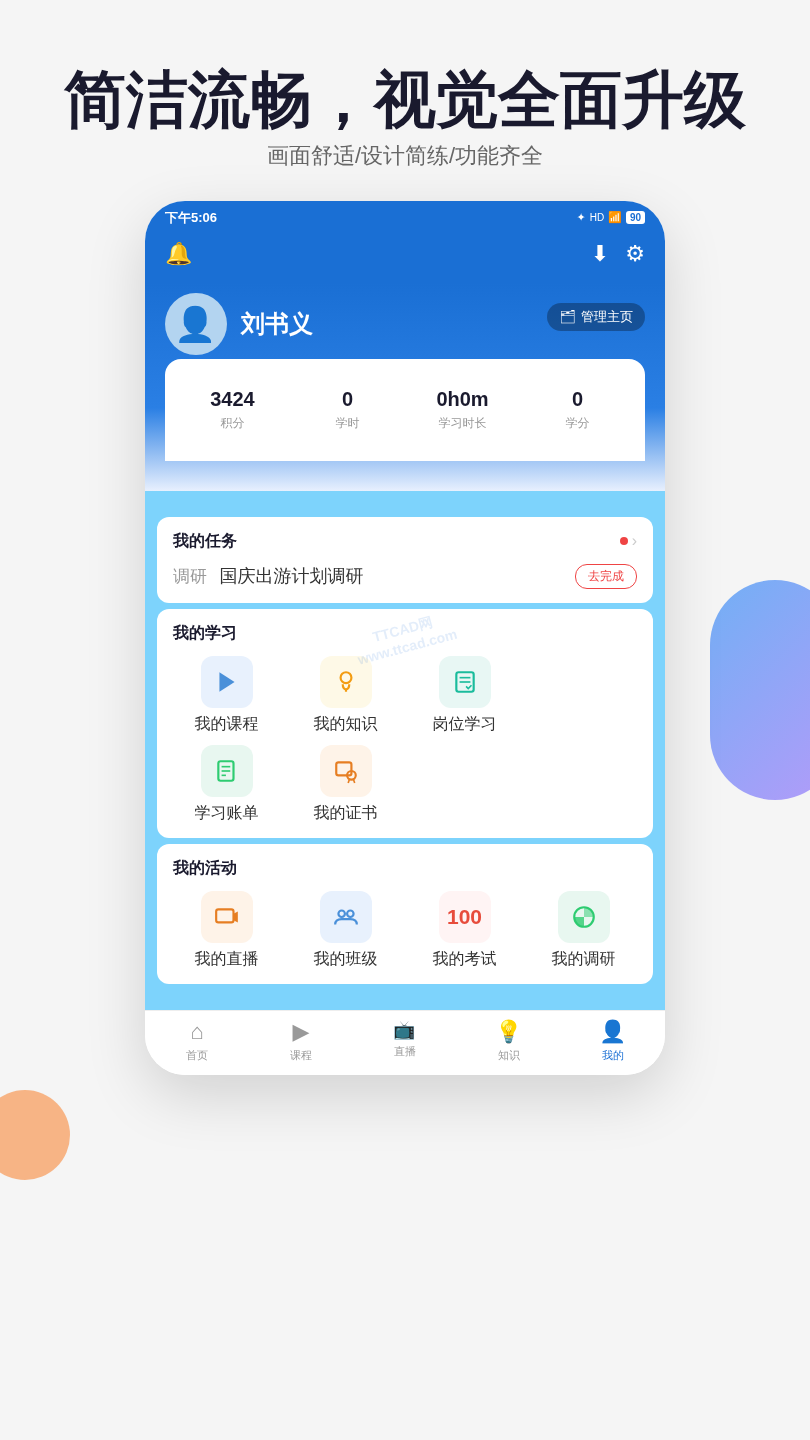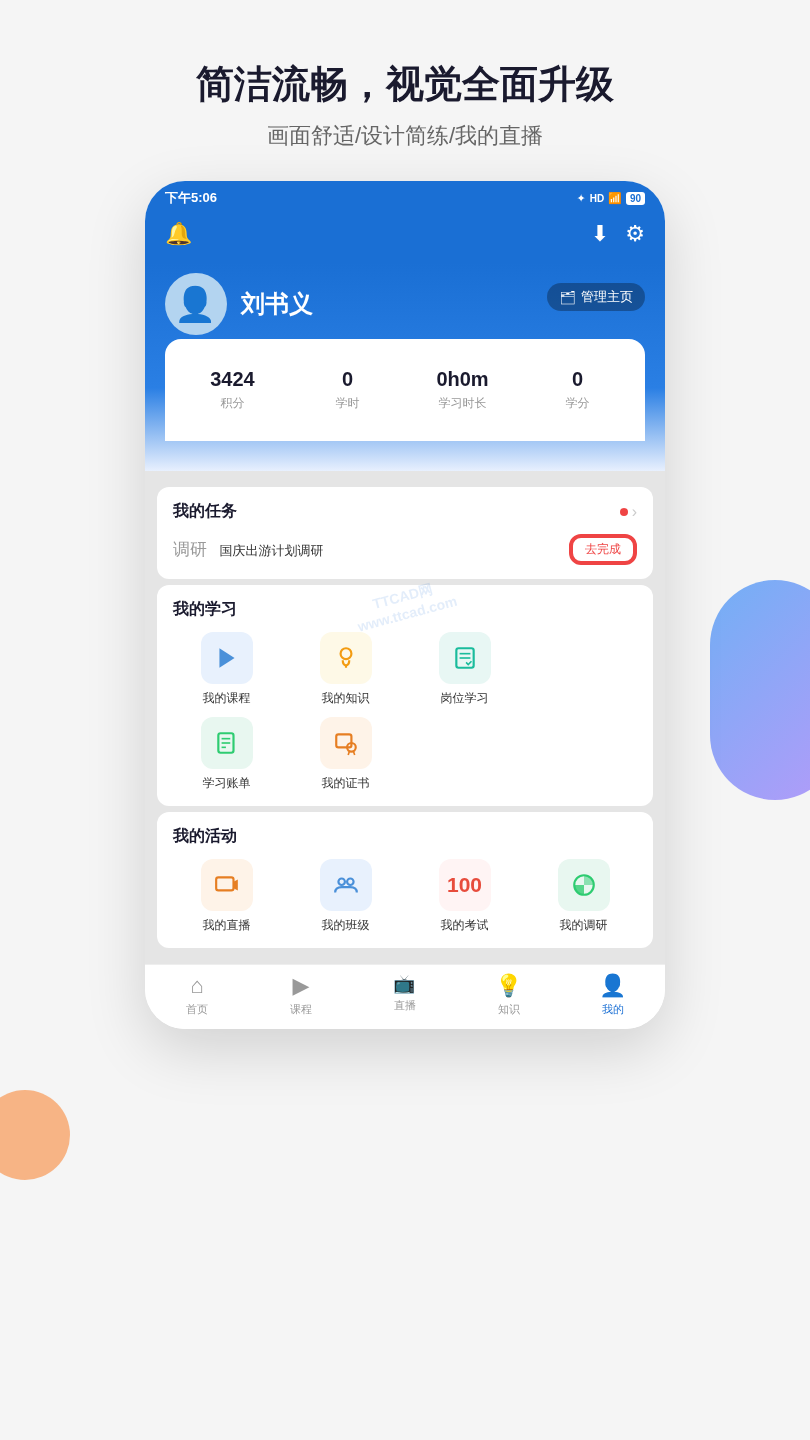--- a/index.html
+++ b/index.html
@@ -37,25 +37,24 @@
     }
 
     
     .top-text {
       text-align: center;
       padding: 60px 40px 30px;
       position: relative;
       z-index: 1;
     }
     .top-title {
-      font-size: 38px;
+      font-size: 62px;
       font-weight: 700;
       color: #1a1a2e;
       line-height: 1.3;
-      margin-bottom: 12px;
     }
     .top-subtitle {
       font-size: 22px;
       color: #666;
       font-weight: 400;
     }
 
     
     .phone-container {
       display: flex;
@@ -174,22 +173,22 @@
       color: #1a1a2e;
       margin-bottom: 4px;
     }
     .stat-label {
       font-size: 12px;
       color: #999;
     }
 
     
     .content-area {
-      background: #e5e5e5;
-      padding: 10px 0;
+      background: #7dd3fc;
+      padding: 20px 0;
     }
     .section-card {
       background: #fff;
       margin: 6px 12px;
       border-radius: 12px;
       padding: 14px 16px;
     }
     .section-header {
       display: flex;
       justify-content: space-between;
@@ -222,25 +221,25 @@
       display: flex;
       align-items: center;
       justify-content: space-between;
     }
     .task-type {
       font-size: 17px;
       color: #999;
       margin-right: 8px;
     }
     .task-name {
-      font-size: 13px;
+      font-size: 18px;
       color: #333;
     }
     .task-btn {
-      border: 4px solid #ef4444;
+      border: 1px solid #ef4444;
       color: #ef4444;
       border-radius: 12px;
       padding: 3px 12px;
       font-size: 12px;
       cursor: pointer;
     }
 
     
     .icon-grid {
       display: grid;
@@ -263,21 +262,21 @@
     .grid-icon-box {
       width: 52px;
       height: 52px;
       border-radius: 12px;
       display: flex;
       align-items: center;
       justify-content: center;
       font-size: 26px;
     }
     .grid-label {
-      font-size: 12px;
+      font-size: 16px;
       color: #333;
       text-align: center;
     }
 
     
     .icon-blue-light { background: #e8f1fd; color: #4a90d9; }
     .icon-green-light { background: #e8f7f0; color: #2ecc71; }
     .icon-yellow-light { background: #fef9e7; color: #f39c12; }
     .icon-teal-light { background: #e8f7f4; color: #1abc9c; }
     .icon-orange-light { background: #fef3e8; color: #e67e22; }
@@ -326,36 +325,36 @@
     }
   </style>
 </head>
 <body>
 
 <div class="bg-circle-blue"></div>
 <div class="bg-circle-orange"></div>
 
 <div class="top-text">
   <div class="top-title">简洁流畅，视觉全面升级</div>
-  <div class="top-subtitle">画面舒适/设计简练/我的直播</div>
+  <div class="top-subtitle">画面舒适/设计简练/功能齐全</div>
 </div>
 
 <div class="phone-container">
   <div class="phone">
 
     <div class="watermark">
       <div>TTCAD网</div>
       <div>www.ttcad.com</div>
     </div>
 
     <div class="status-bar">
       <span class="status-time">下午5:06</span>
       <div class="status-icons">
         <span>✦</span>
-        <span style="font-size:10px;font-weight:700;">HD</span>
+        <span style="font-size:10px;font-weight:400;">HD</span>
         <span>📶</span>
         <span class="status-battery">90</span>
       </div>
     </div>
 
     <div class="header-bar">
       <span class="header-icon">🔔</span>
       <div class="header-icons-right">
         <span class="header-icon">⬇</span>
         <span class="header-icon">⚙</span>

